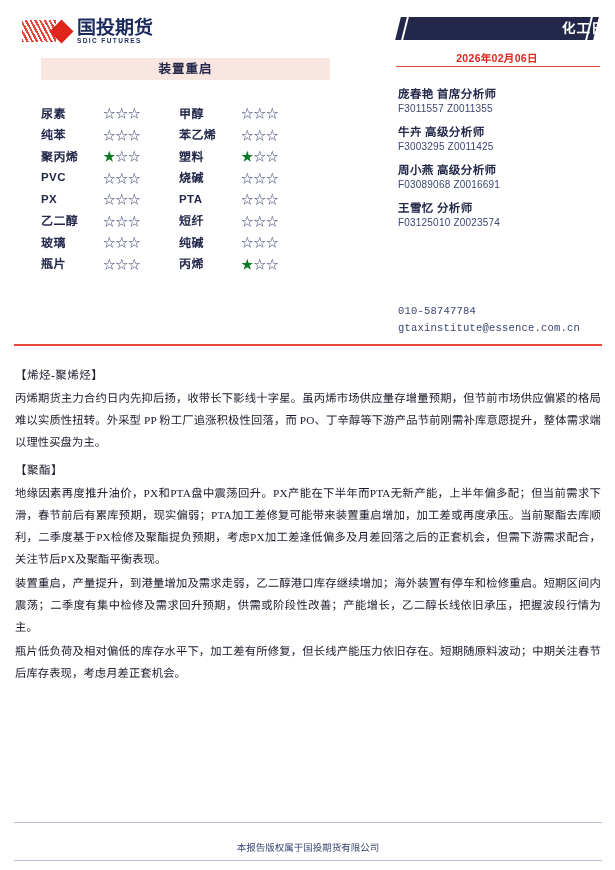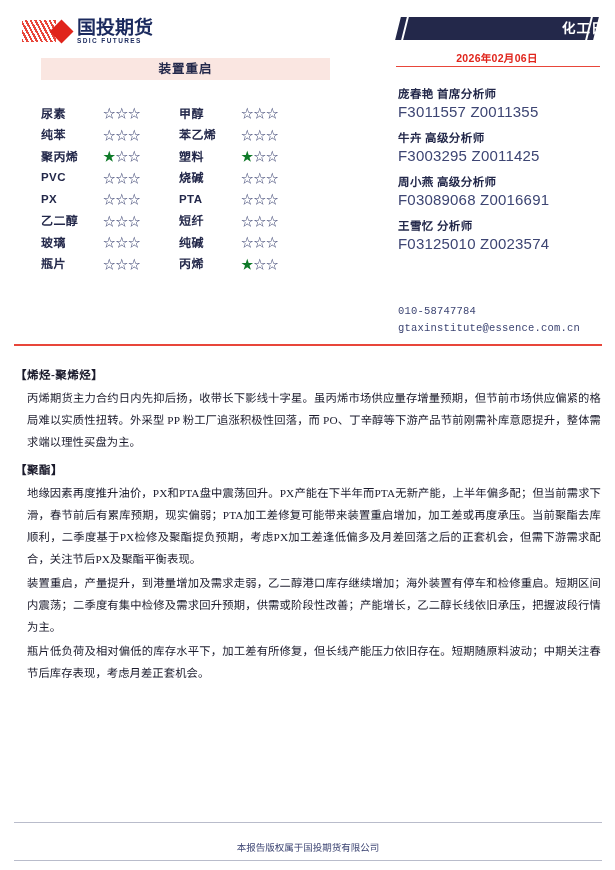--- a/index.html
+++ b/index.html
@@ -188,21 +188,21 @@
   }
   .analyst-name {
     font-size: 11.5px;
     font-weight: bold;
     color: #23284a;
     letter-spacing: 0.4px;
     margin-bottom: 2px;
   }
   .analyst-code {
     font-family: "Liberation Sans", "DejaVu Sans", sans-serif;
-    font-size: 15px;
+    font-size: 10px;
     color: #3d4573;
     letter-spacing: 0.2px;
     margin-bottom: 9px;
   }
   .contact {
     position: absolute;
     left: 398px;
     top: 303px;
     width: 215px;
     font-family: "Liberation Mono", "DejaVu Sans Mono", monospace;
@@ -223,33 +223,33 @@
 
   
   .content {
     position: absolute;
     left: 15px;
     top: 358px;
     width: 586px;
   }
   .sec-title {
     font-size: 11.5px;
-    font-weight: bold;
+    font-weight: normal;
     color: #1a1a2b;
     letter-spacing: 0.5px;
     margin: 8px 0 5px 0;
   }
   .para {
     font-size: 11.3px;
     line-height: 22px;
     color: #1a1a2b;
     text-align: justify;
     text-justify: inter-ideograph;
     letter-spacing: 0.1px;
-    margin: 0 0 2px 12px;
+    margin: 0 0 2px 0;
   }
 
   
   .footer-rule-top {
     position: absolute;
     left: 14px;
     top: 822px;
     width: 588px;
     height: 1px;
     background: #b9bccb;

